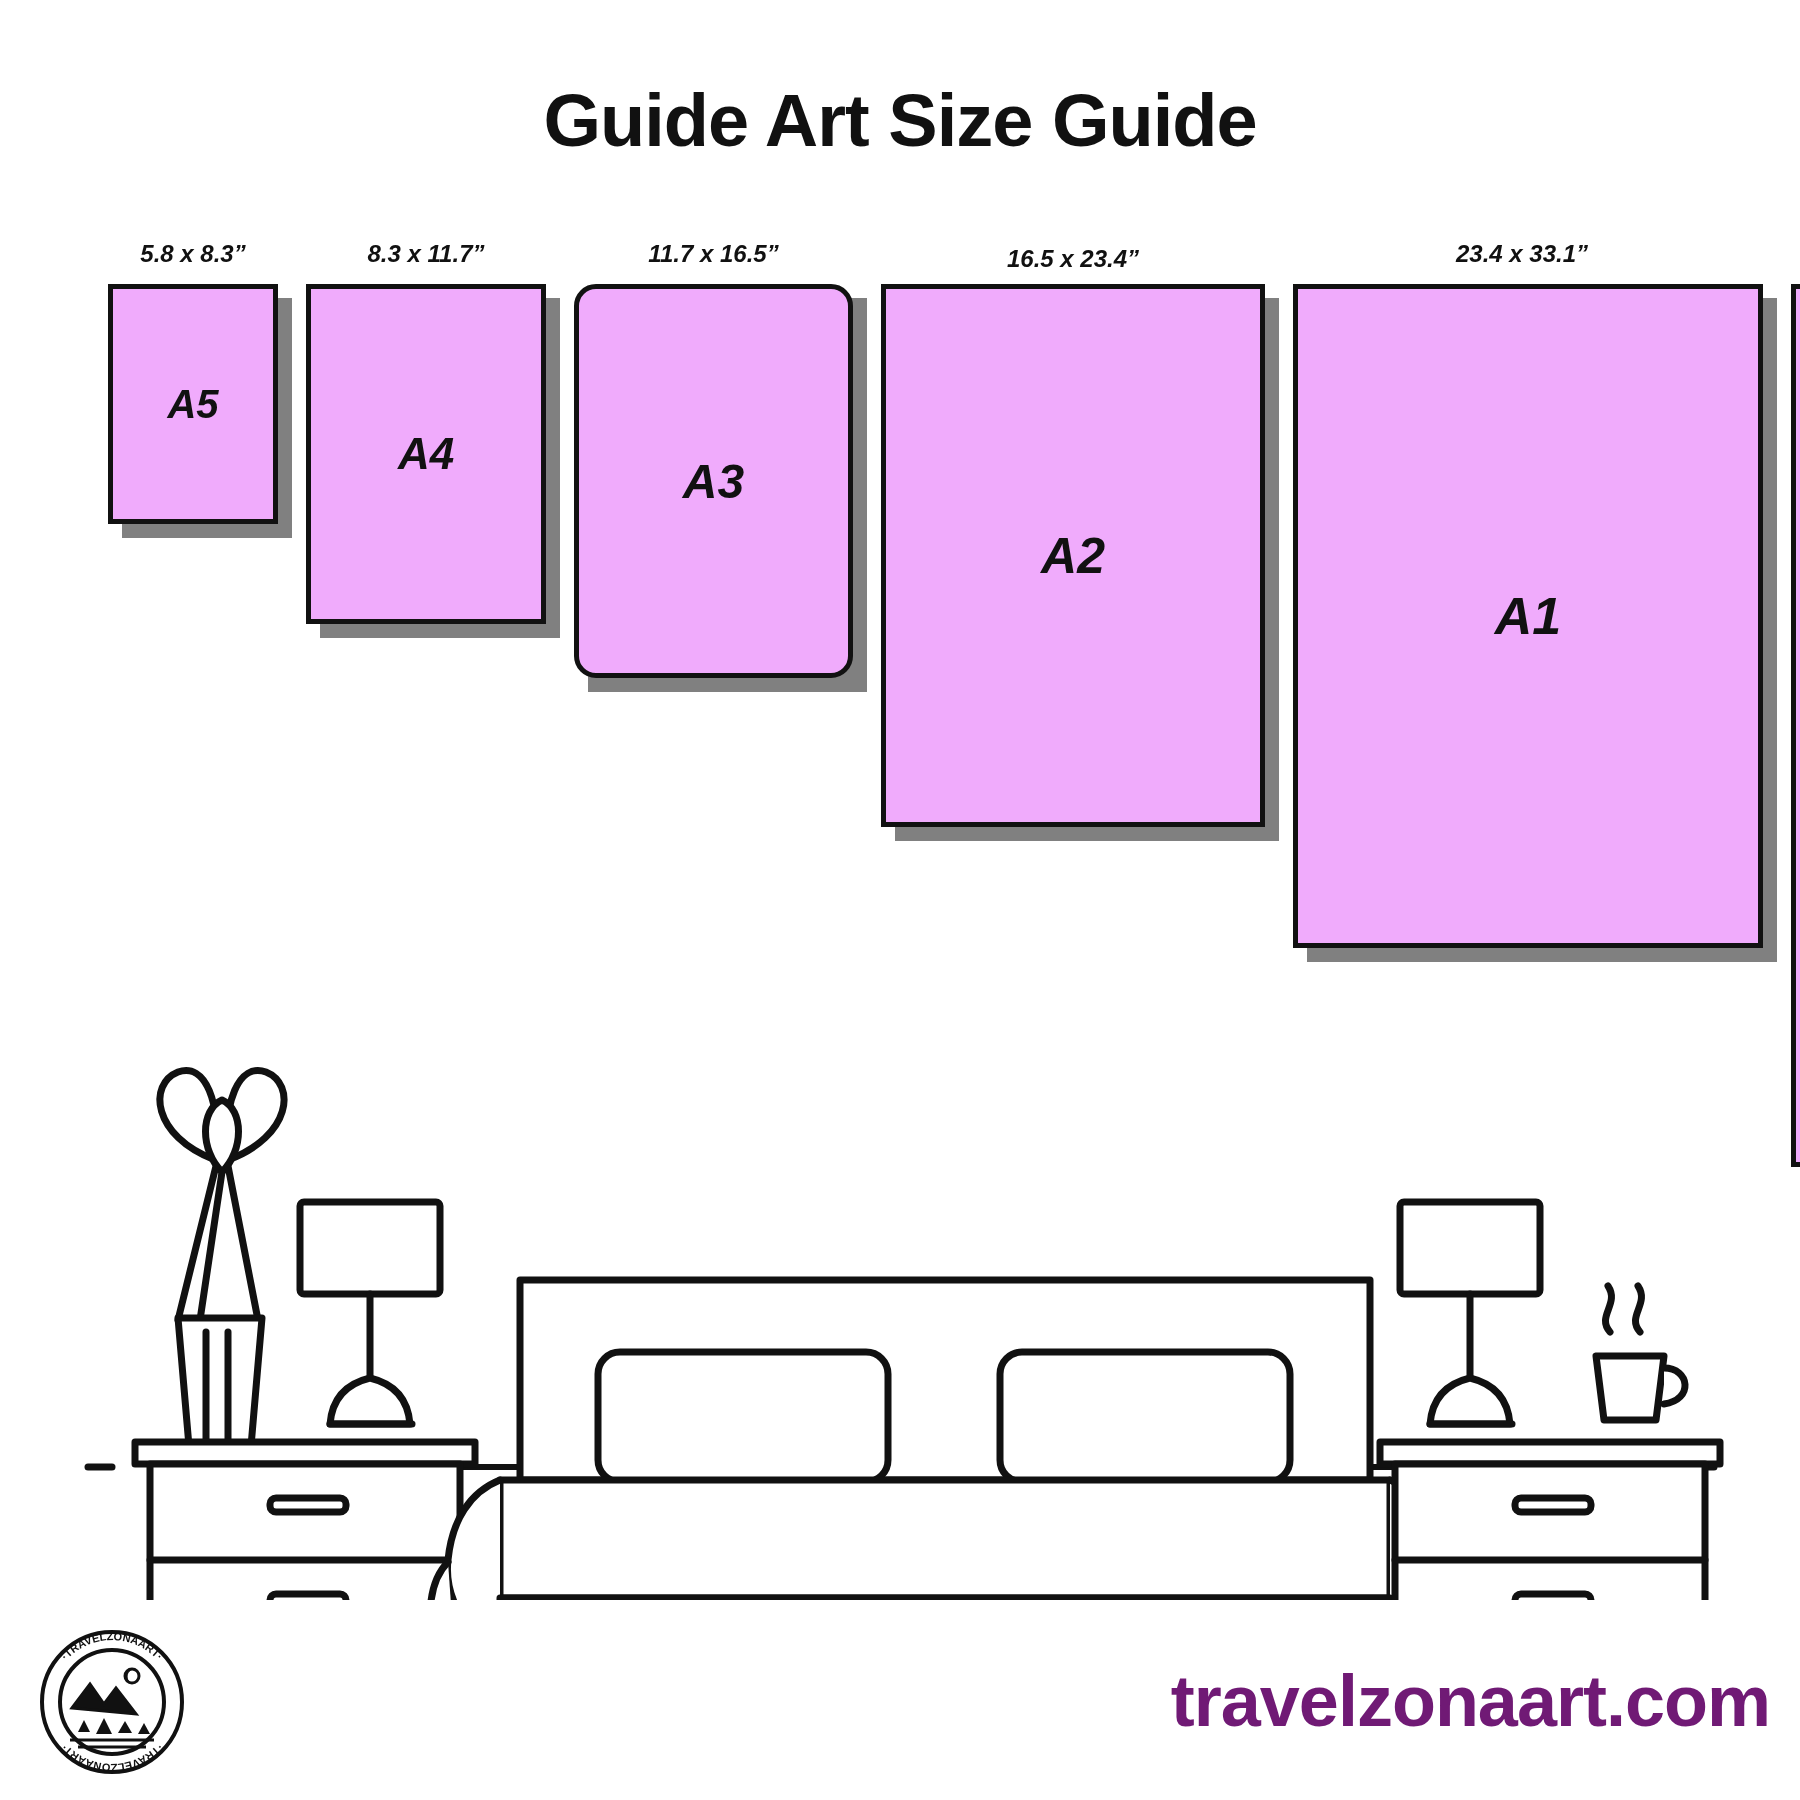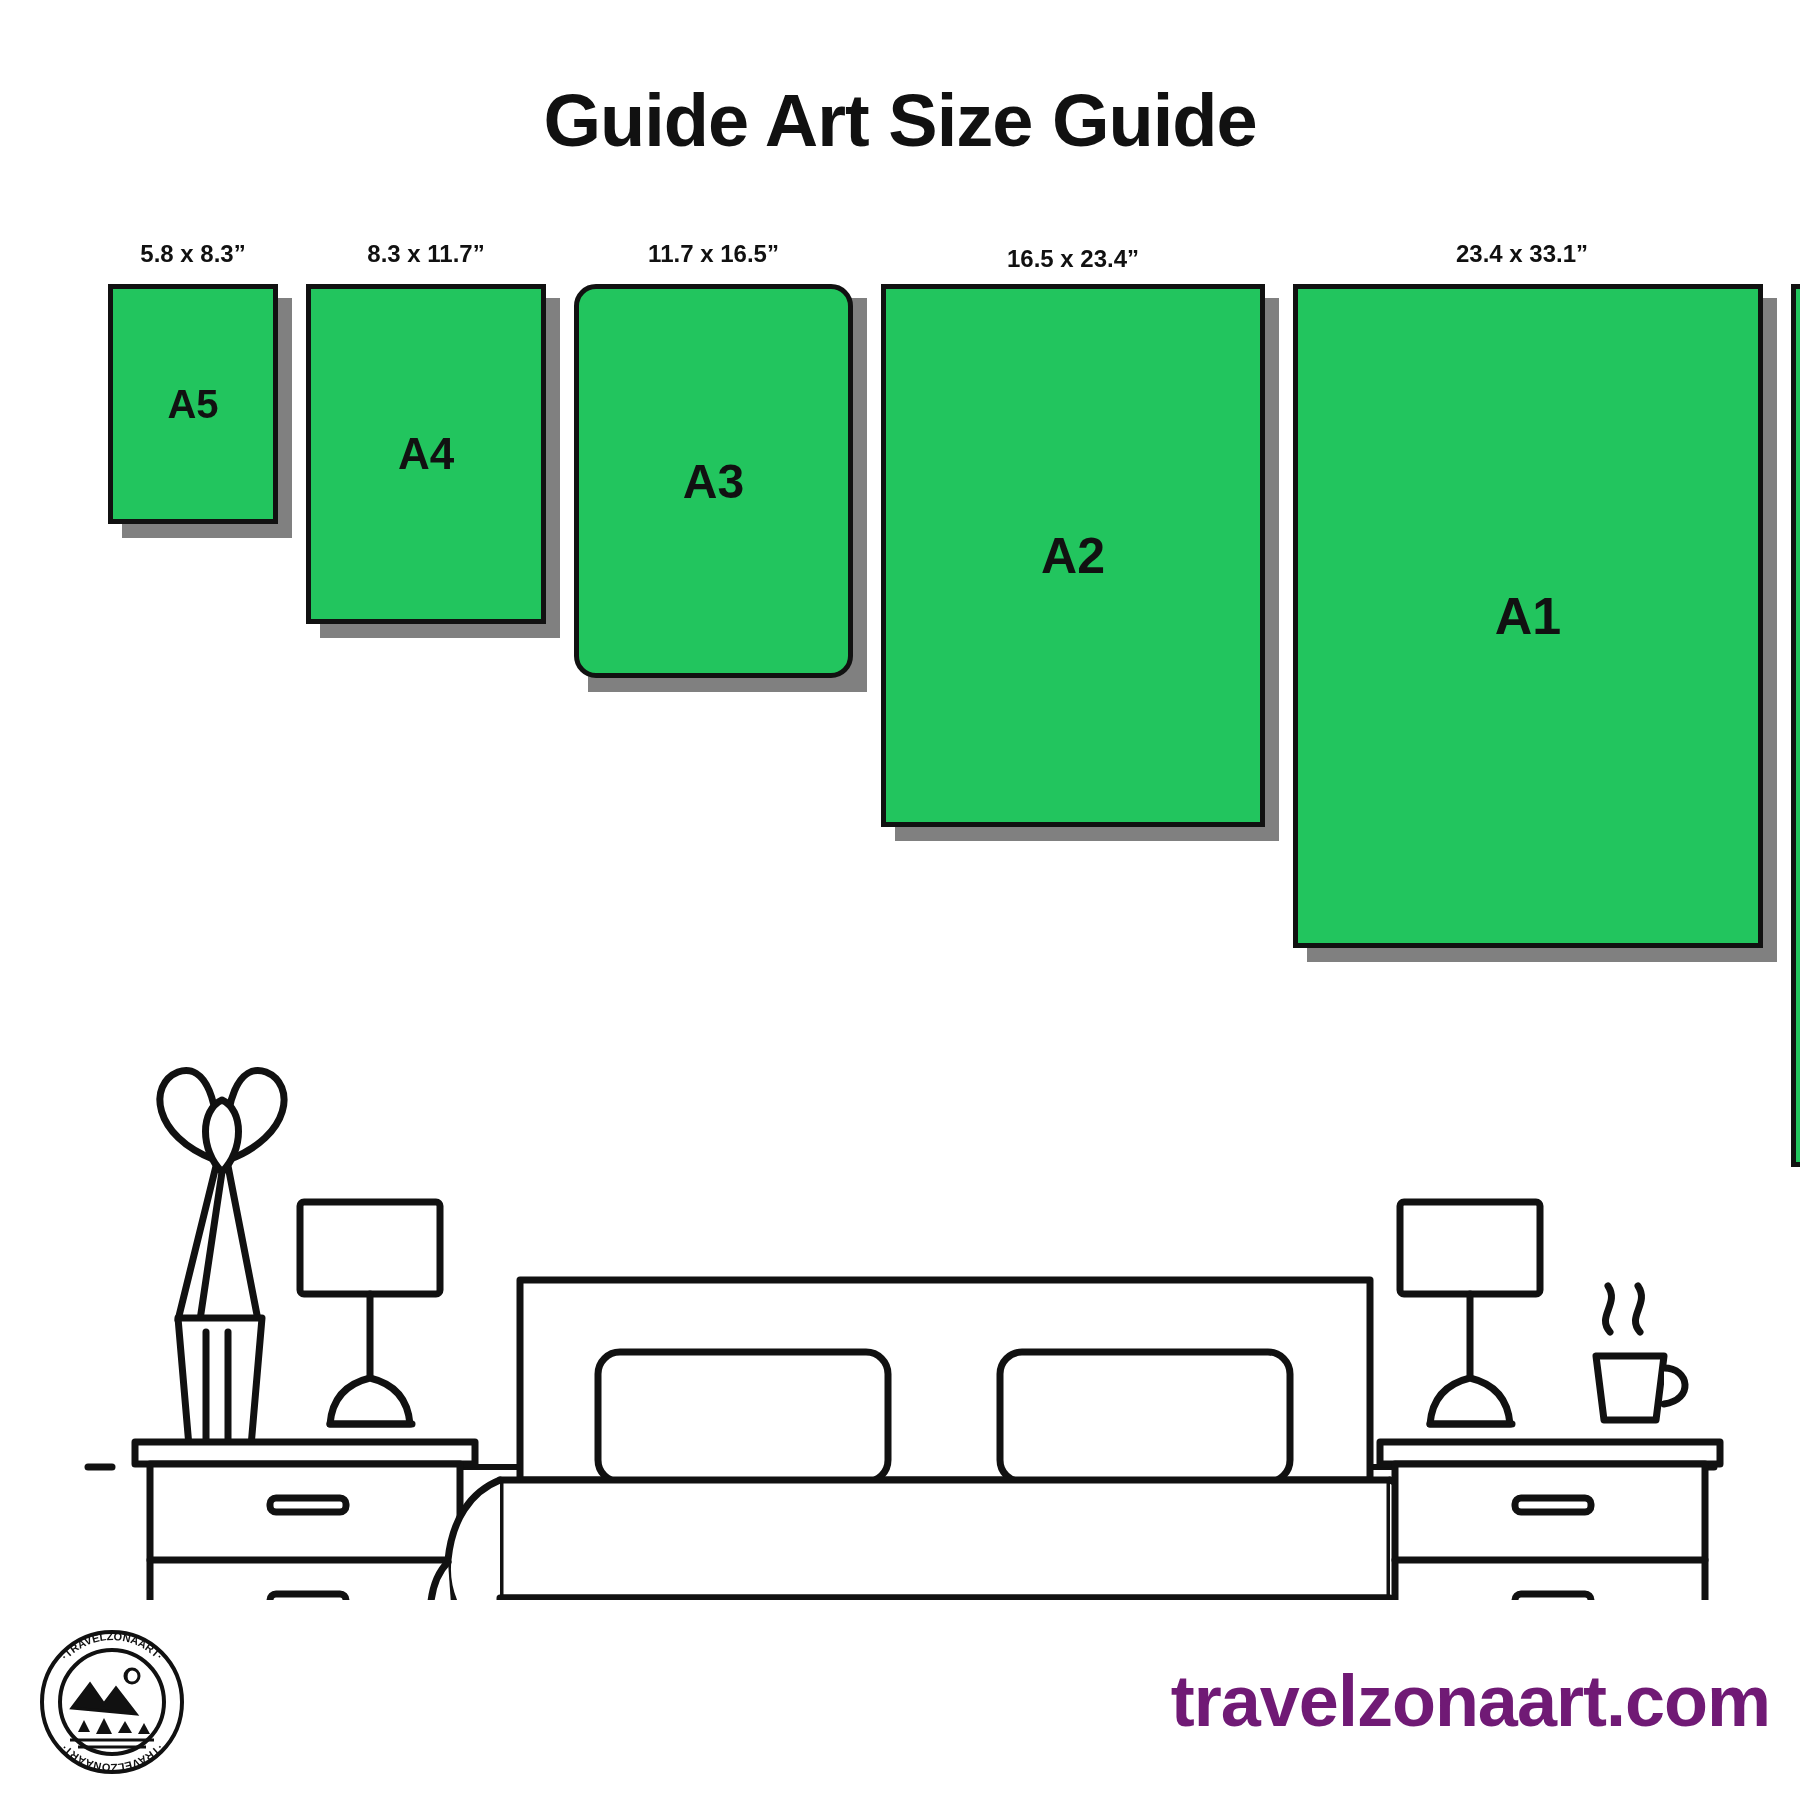--- a/index.html
+++ b/index.html
@@ -28,41 +28,42 @@
     color: #111111;
   }
 
   
   #frames {
     position: absolute;
     left: 0;
     top: 280px;
     width: 1800px;
     height: 720px;
+    font-style: italic;
   }
   .frame-group {
     position: absolute;
     bottom: 0;
   }
   .frame-caption {
     position: absolute;
     left: 50%;
     transform: translateX(-50%);
     white-space: nowrap;
     font-size: 24px;
     font-weight: bold;
     color: #111111;
   }
   .frame-shadow {
     position: absolute;
     background: #808080;
   }
   .frame-box {
     position: absolute;
-    background: #22c55e;
+    background: #f0abfc;
     border: 5px solid #111111;
     box-sizing: border-box;
     display: flex;
     align-items: center;
     justify-content: center;
   }
   .frame-label {
     font-size: 40px;
     font-weight: bold;
     color: #111111;

